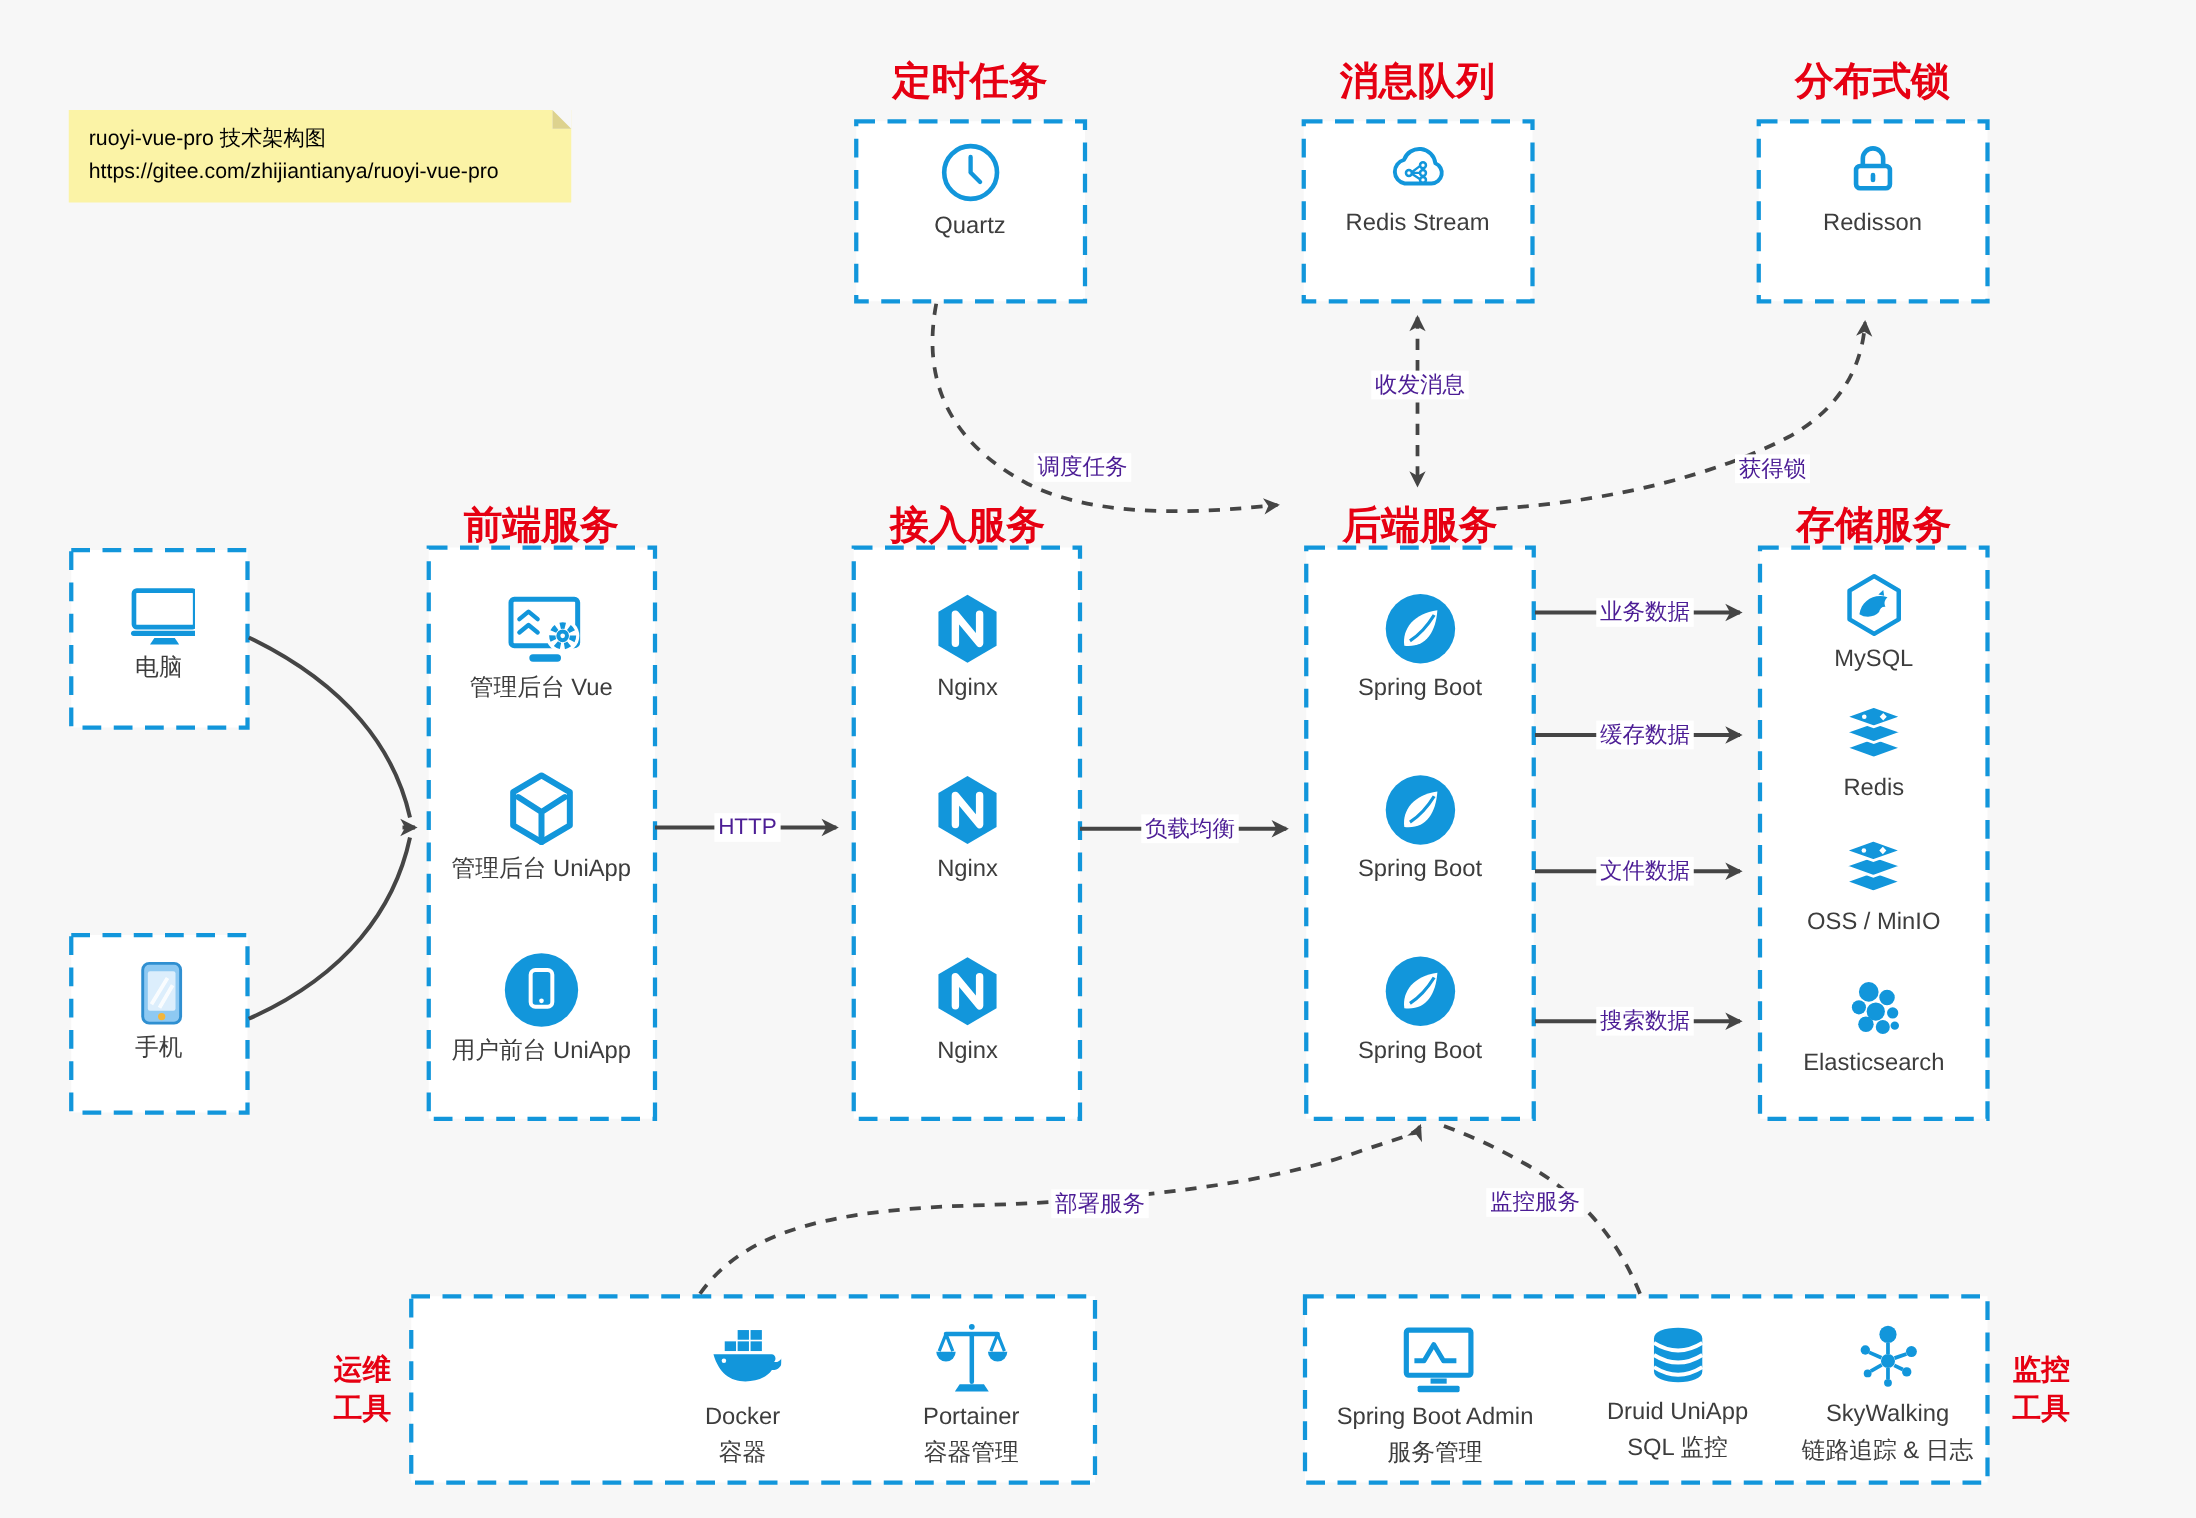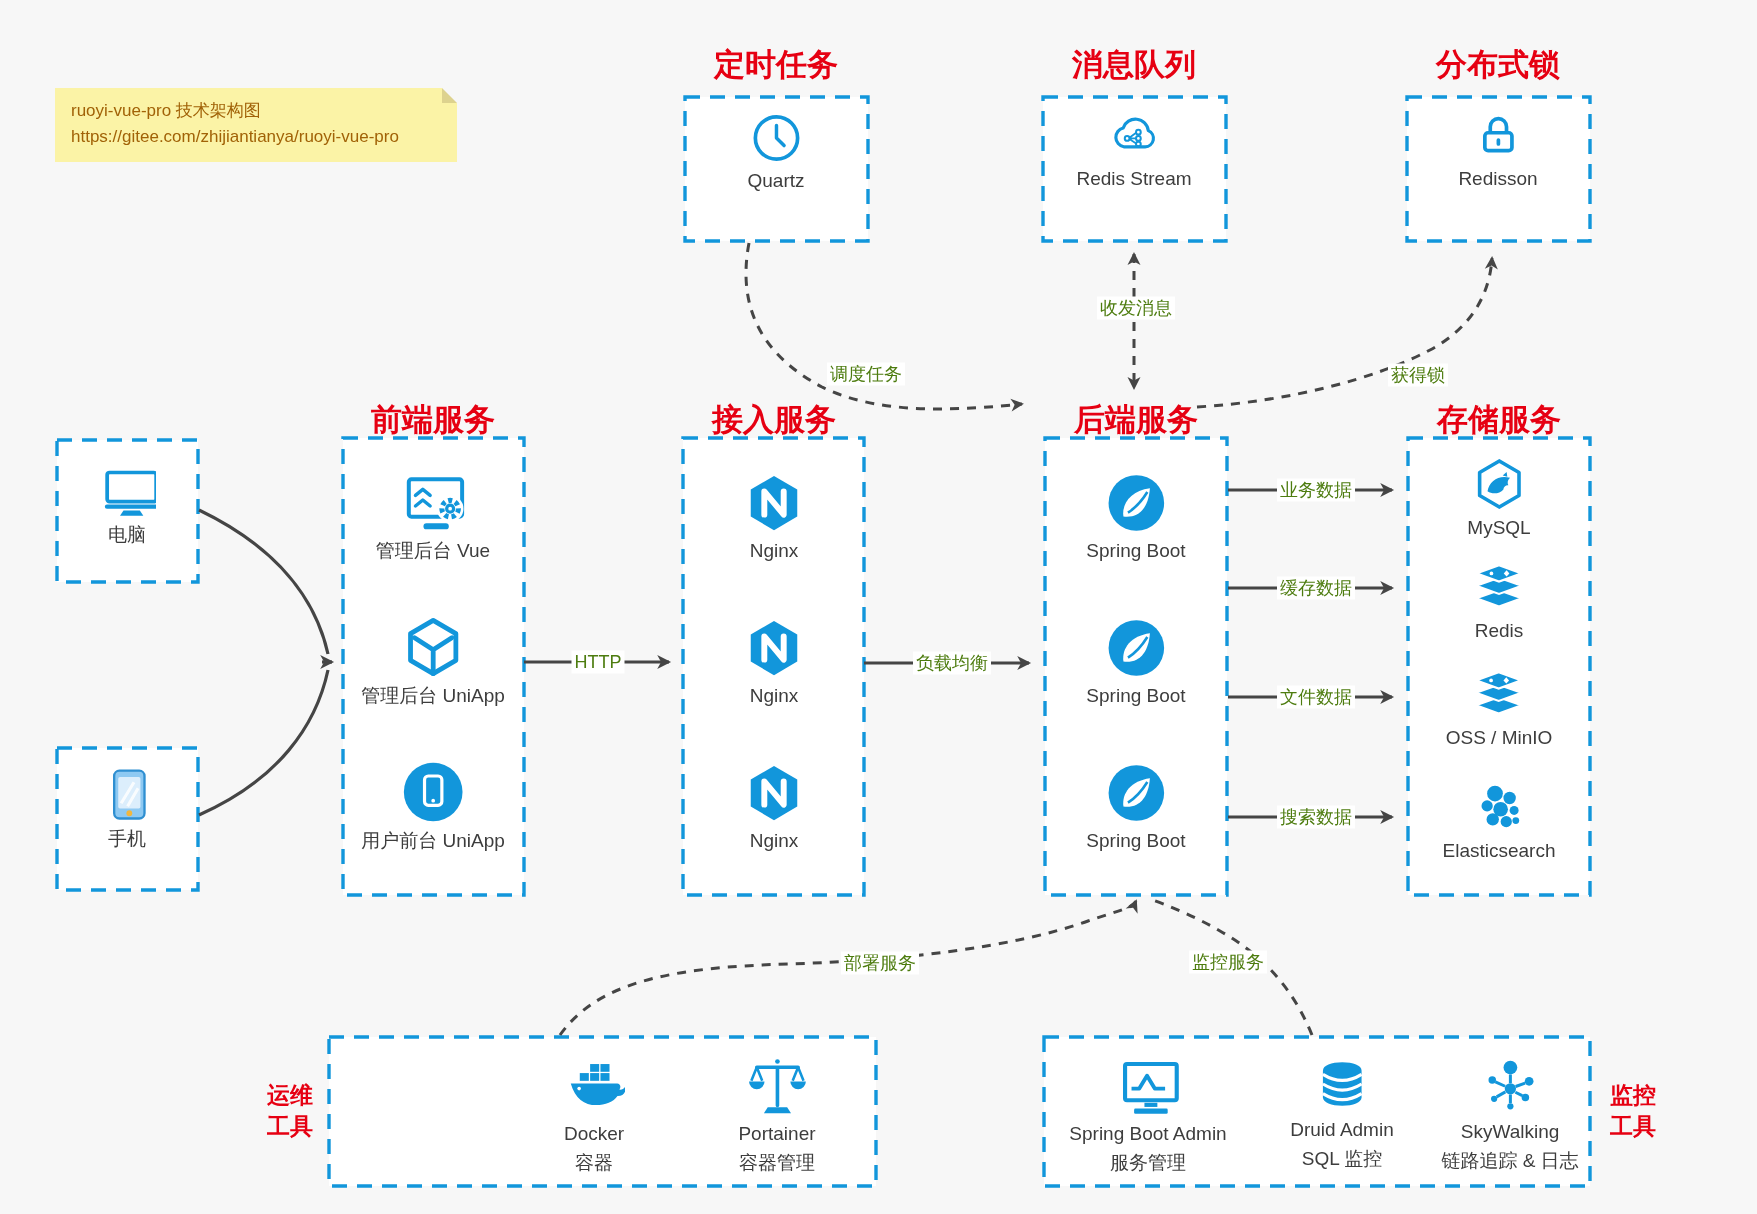--- a/index.html
+++ b/index.html
@@ -16,25 +16,25 @@
   .wire.dashed{stroke-dasharray:9 8;stroke-width:3;}
   .arrow-fill{fill:var(--line,#454545);}
   .sec-title{position:absolute;transform:translateX(-50%);color:var(--title-red,#e60012);
     font-weight:bold;font-size:31px;white-space:nowrap;}
   .side-title{position:absolute;transform:translateX(-50%);color:var(--title-red,#e60012);
     font-weight:bold;font-size:23px;line-height:31px;white-space:nowrap;}
   .item{position:absolute;transform:translateX(-50%);display:flex;flex-direction:column;
     align-items:center;gap:5px;}
   .item .lbl,.item .sub{font-size:19px;color:var(--text,#3d3d3d);white-space:nowrap;
     line-height:24px;text-align:center;}
-  .edge-label{position:absolute;transform:translate(-50%,-50%);background:#fff;color:#4d7c0f;
+  .edge-label{position:absolute;transform:translate(-50%,-50%);background:#fff;color:#4c1d95;
     font-size:18px;line-height:23px;padding:0 3px;white-space:nowrap;}
   .note{position:absolute;left:55px;top:88px;width:402px;box-sizing:border-box;
     background:var(--note-bg,#fbf3a6);padding:10px 16px 12px;font-size:17px;line-height:26px;
-    color:#a16207;}
+    color:#000000;}
   .note::after{content:"";position:absolute;top:0;right:0;width:0;height:0;
     border-top:15px solid var(--bg,#f7f7f7);border-left:15px solid var(--note-fold,#ddd28e);}
   .ic{display:block;}
 </style>
 </head>
 <body>
 
 <div class="canvas">
 
   <svg class="wires" width="1757" height="1214">
@@ -339,21 +339,21 @@
     <span class="lbl">Spring Boot Admin</span>
     <span class="sub">服务管理</span>
   </div>
   <div class="item" style="left:1342px;top:1055px">
     <span>
       <svg class="ic" width="58" height="58" viewBox="0 0 48 48">
         <path d="M8 13 c0 -4.5 7 -7 16 -7 c9 0 16 2.5 16 7 v22 c0 4.5 -7 7 -16 7 c-9 0 -16 -2.5 -16 -7 Z" fill="var(--accent)"></path>
         <path d="M8 16 q16 10 32 0 M8 24 q16 10 32 0 M8 32 q16 10 32 0" fill="none" stroke="#ffffff" stroke-width="2.6"></path>
       </svg>
     </span>
-    <span class="lbl">Druid Admin</span>
+    <span class="lbl">Druid UniApp</span>
     <span class="sub">SQL 监控</span>
   </div>
   <div class="item" style="left:1510px;top:1055px">
     <span>
       <svg class="ic" width="60" height="60" viewBox="0 0 48 48">
         <g stroke="var(--accent)" stroke-width="2.4">
           <path d="M24 15.5 V22.5"></path>
             <path d="M12 21.5 L19.8 25"></path>
             <path d="M35.8 22.5 L28.2 25.2"></path>
           <path d="M13 33.5 L20 29.5"></path>

